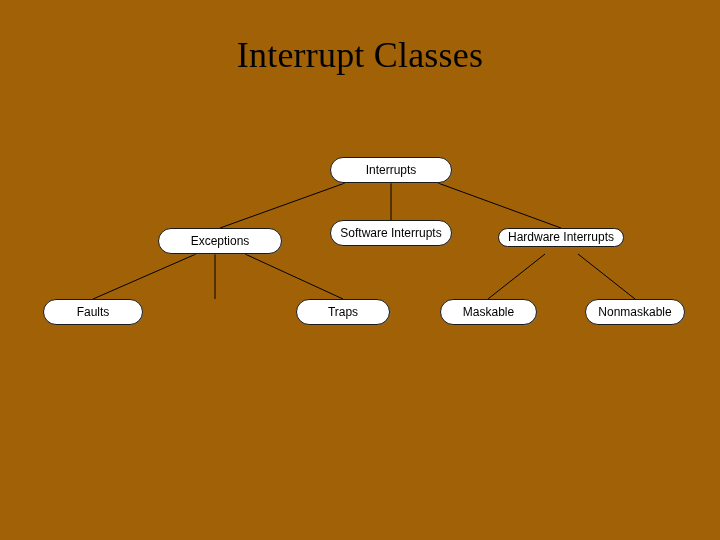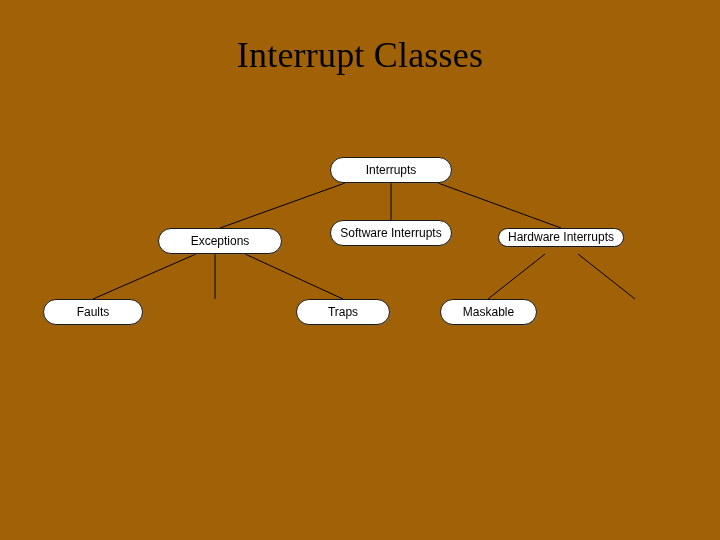--- a/index.html
+++ b/index.html
@@ -102,15 +102,18 @@
       </div>
       <div class="node" style="left: 43px; top: 299px; width: 100px; height: 26px; background: rgb(255, 255, 255); border-color: rgb(26, 26, 26);">
         <span class="node-label">Faults</span>
       </div>
       <div class="node" style="left: 296px; top: 299px; width: 94px; height: 26px; background: rgb(255, 255, 255); border-color: rgb(26, 26, 26);">
         <span class="node-label">Traps</span>
       </div>
       <div class="node" style="left: 440px; top: 299px; width: 97px; height: 26px; background: rgb(255, 255, 255); border-color: rgb(26, 26, 26);">
         <span class="node-label">Maskable</span>
       </div>
+      <div class="node" style="left: 585px; top: 299px; width: 100px; height: 26px; background: rgb(255, 255, 255); border-color: rgb(26, 26, 26);">
+        <span class="node-label">Nonmaskable</span>
+      </div>
     </div>
 
 </div>
 
 </body></html>

